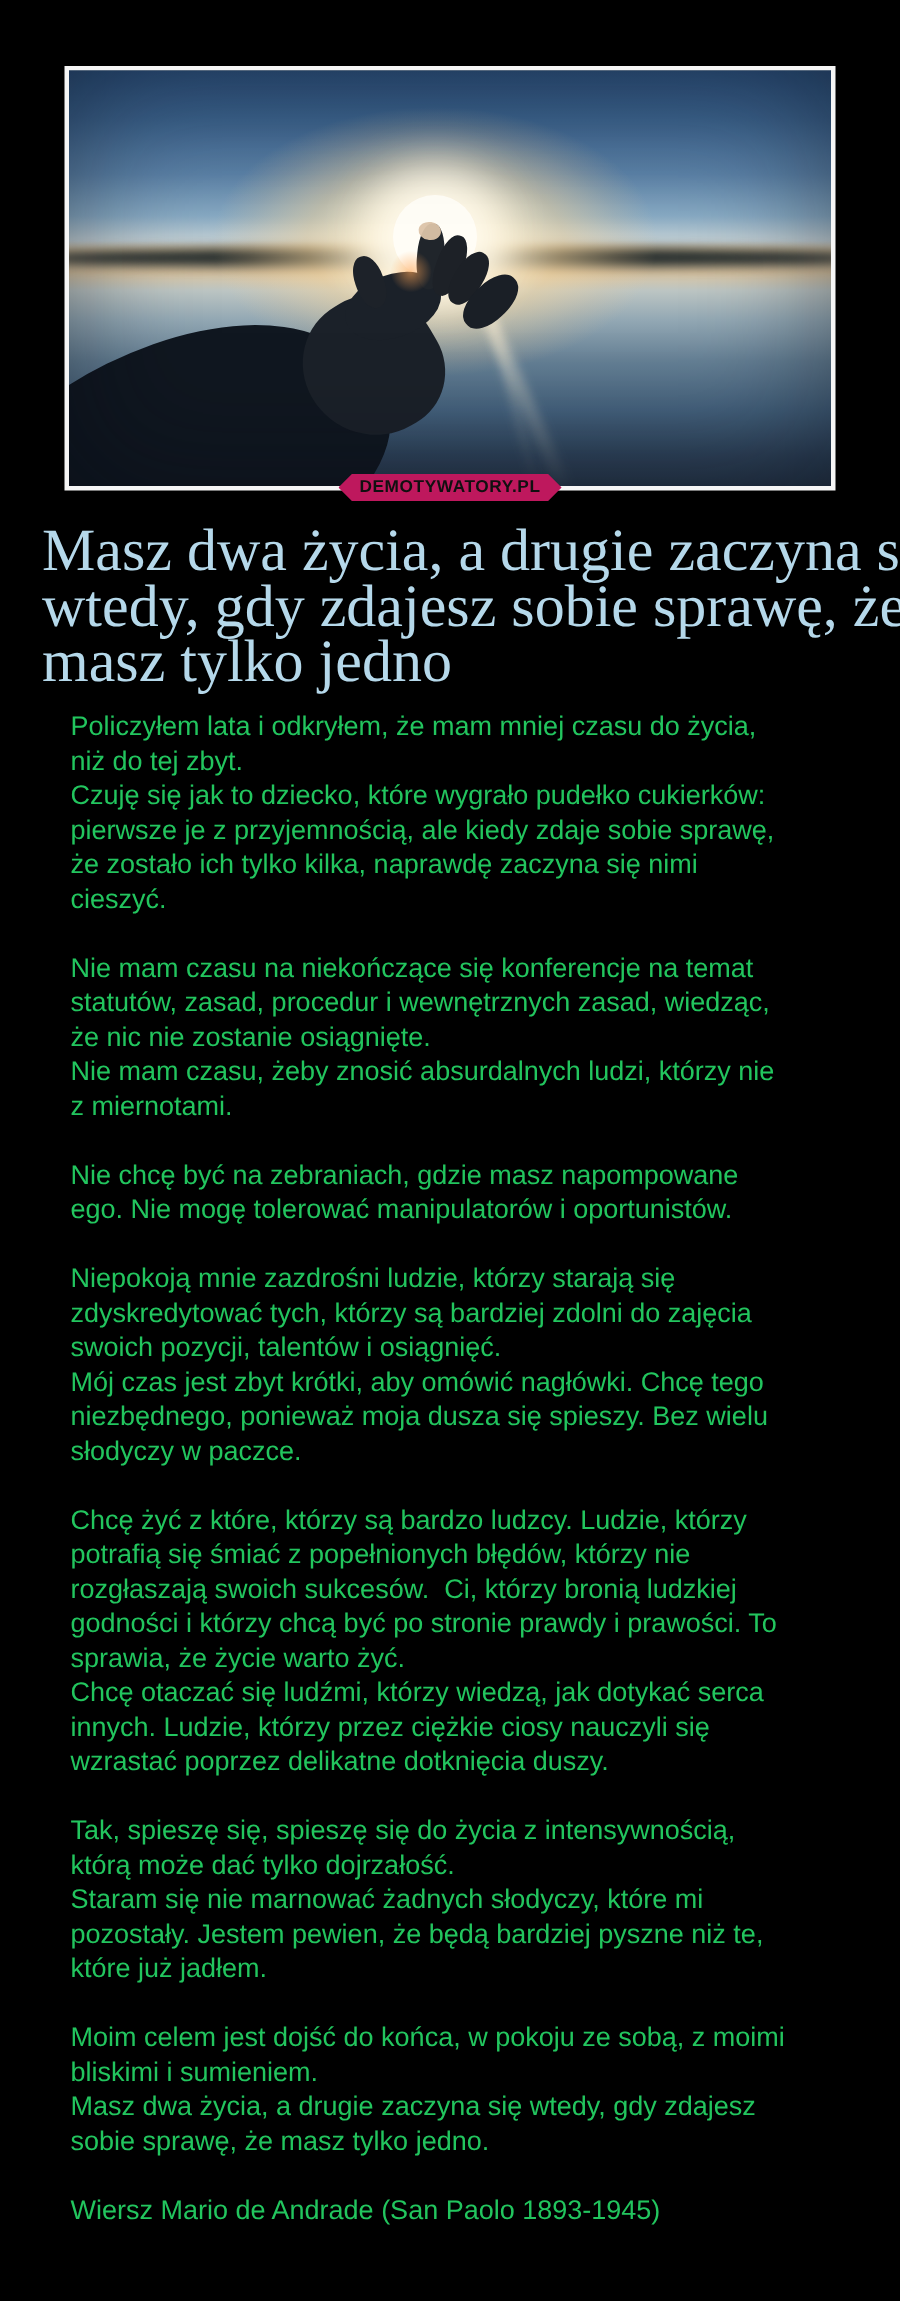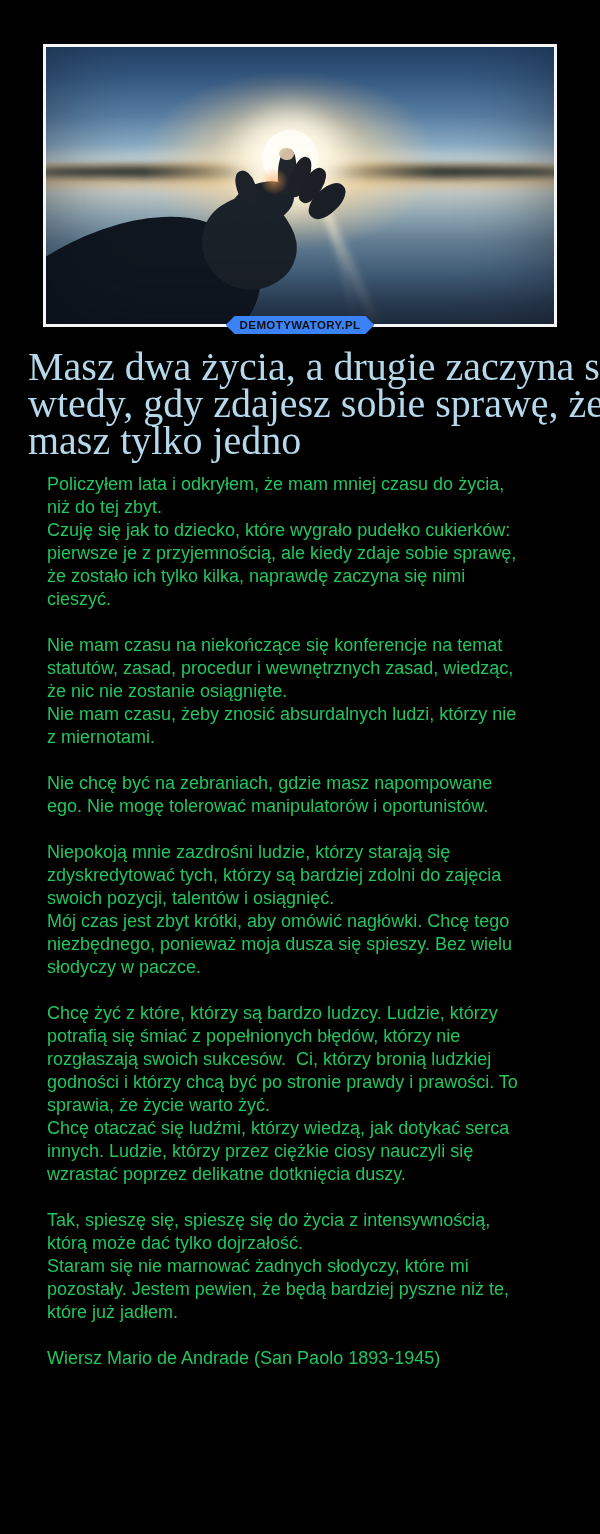--- a/index.html
+++ b/index.html
@@ -78,21 +78,21 @@
       <div class="digit index"></div>
       <div class="digit middlef"></div>
       <div class="digit ringf"></div>
       <div class="digit pinky"></div>
       <div class="fingertip"></div>
       <div class="glint"></div>
       <div class="vignette"></div>
     </div>
   </div>
 
-  <div class="badge" style="background: #3b82f6; color: rgb(16, 16, 16);">DEMOTYWATORY.PL</div>
+  <div class="badge" style="background: #be185d; color: rgb(16, 16, 16);">DEMOTYWATORY.PL</div>
 
   <div class="title" style="color: rgb(181, 216, 234);">
     <div class="line">Masz dwa życia, a drugie zaczyna się</div>
     <div class="line">wtedy, gdy zdajesz sobie sprawę, że</div>
     <div class="line">masz tylko jedno</div>
   </div>
 
   <div class="quote" style="color: #22c55e;">
       <div class="para">
         <div class="line">Policzyłem lata i odkryłem, że mam mniej czasu do życia,</div>
@@ -132,17 +132,23 @@
         <div class="line">wzrastać poprzez delikatne dotknięcia duszy.</div>
       </div>
       <div class="para">
         <div class="line">Tak, spieszę się, spieszę się do życia z intensywnością,</div>
         <div class="line">którą może dać tylko dojrzałość.</div>
         <div class="line">Staram się nie marnować żadnych słodyczy, które mi</div>
         <div class="line">pozostały. Jestem pewien, że będą bardziej pyszne niż te,</div>
         <div class="line">które już jadłem.</div>
       </div>
       <div class="para">
+        <div class="line">Moim celem jest dojść do końca, w pokoju ze sobą, z moimi</div>
+        <div class="line">bliskimi i sumieniem.</div>
+        <div class="line">Masz dwa życia, a drugie zaczyna się wtedy, gdy zdajesz</div>
+        <div class="line">sobie sprawę, że masz tylko jedno.</div>
+      </div>
+      <div class="para">
         <div class="line">Wiersz Mario de Andrade (San Paolo 1893-1945)</div>
       </div>
     </div>
 
 </div>
 
 </body></html>

